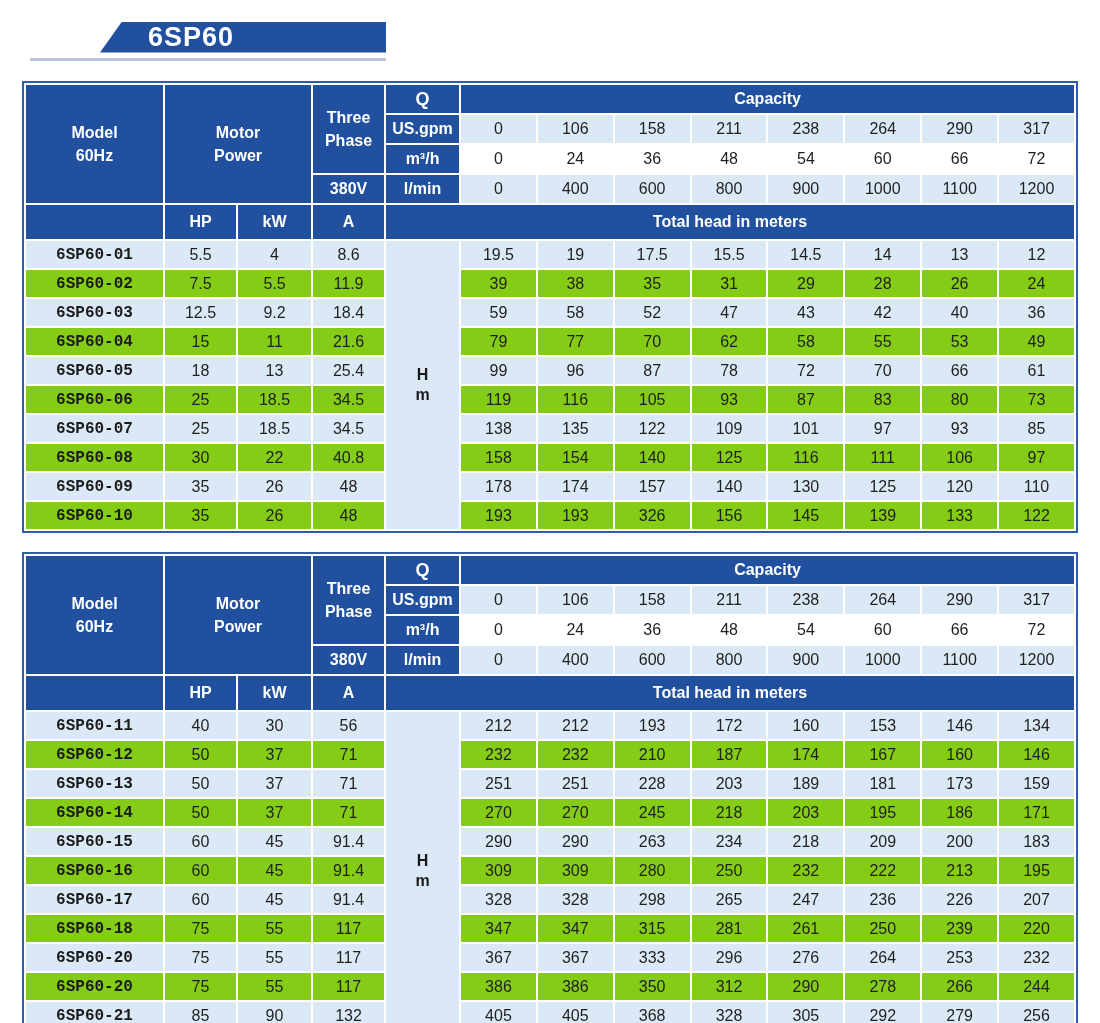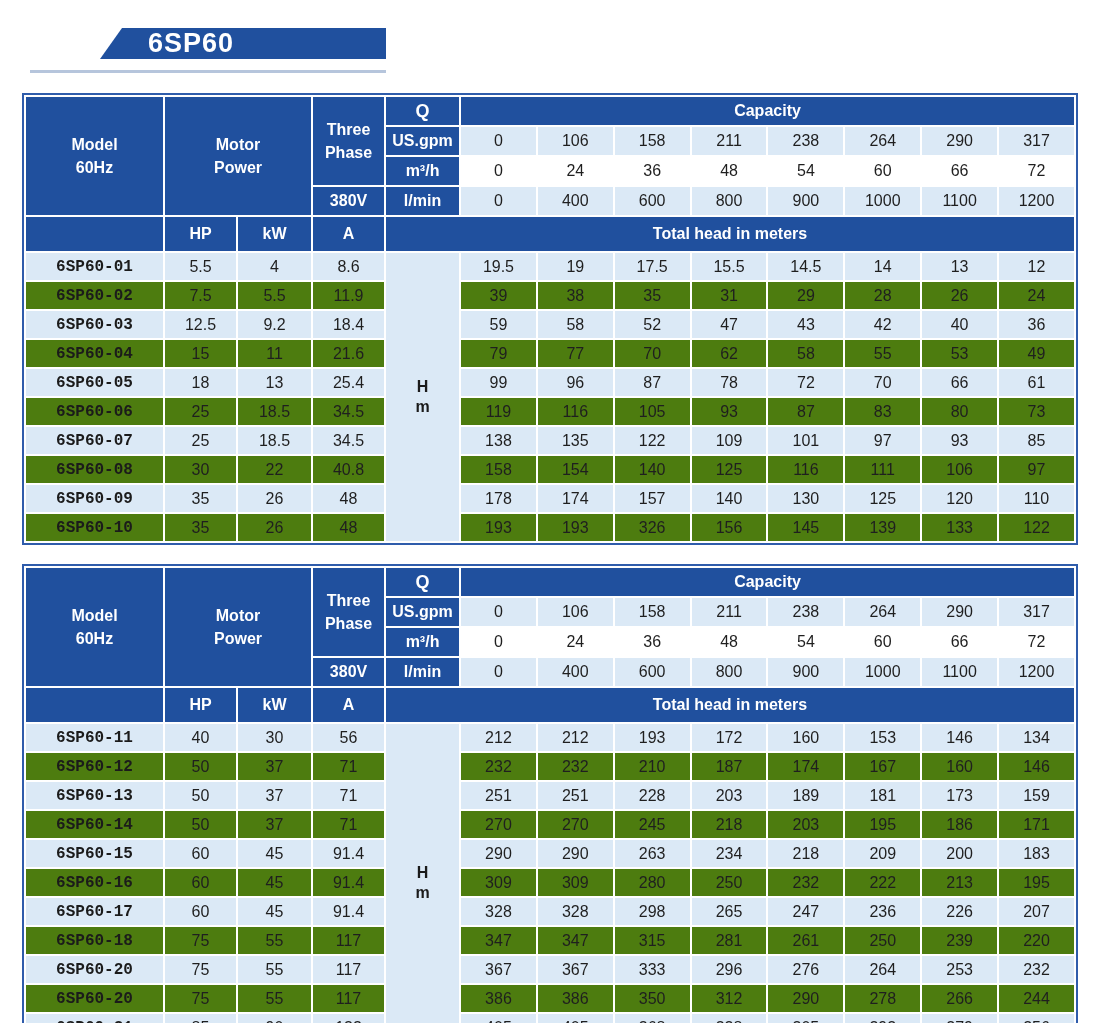--- a/index.html
+++ b/index.html
@@ -1,19 +1,19 @@
 <!DOCTYPE html>
 <html><head>
 <meta charset="utf-8">
 <style>
   html,body{margin:0;padding:0;background:#ffffff;}
   body{width:1100px;font-family:"Liberation Sans","DejaVu Sans",sans-serif;-webkit-font-smoothing:antialiased;}
 
   
-  .banner-row{display:flex;align-items:flex-start;height:42px;margin:28px 0 0 30px;width:356px;
+  .banner-row{display:flex;align-items:center;height:42px;margin:16px 0 0 30px;width:356px;
               border-bottom:3px solid #b6c5dc;}
   .stripe{width:15px;background:#20509e;transform:skewX(-27deg);margin-right:11px;}
   .stripe.s1{margin-left:12px;}
   .banner-main{flex:1;background:#20509e;color:#fff;display:flex;align-items:center;
                clip-path:polygon(22px 0,100% 0,100% 100%,0 100%);
                font-size:27px;font-weight:bold;letter-spacing:1px;padding-left:48px;margin-left:6px;}
 
   
   .wrap{padding:0 22px;}
   .table-frame{border:2px solid #2f5cab;margin-top:20px;}
@@ -29,21 +29,21 @@
 
   thead tr{height:30px;}
   thead tr.subhead{height:36px;}
   th.blue{background:#20509e;color:#ffffff;font-weight:bold;font-size:16px;line-height:1.45;}
   th.blue.qcell{font-size:18px;}
   thead .band td{background:#ffffff;color:#1f1f1f;font-weight:normal;font-size:16px;}
   thead .band.light td{background:#dbe9f6;}
 
   tbody tr{height:29px;}
   tbody tr.odd{background:#dbe9f6;}
-  tbody tr.even{background:#4d7c0f;}
+  tbody tr.even{background:#84cc16;}
   tbody th{font-weight:bold;color:#1b1b1b;font-size:16px;background:transparent;font-family:Liberation Mono, monospace;}
   tbody td{color:#1f1f1f;font-size:16px;}
   td.hcol{background:#dbe9f6;font-weight:bold;color:#1b1b1b;font-size:16px;line-height:1.25;}
 </style>
 </head>
 <body>
 
 <div class="banner-row">
   <div class="stripe s1"></div>
   <div class="stripe"></div>

